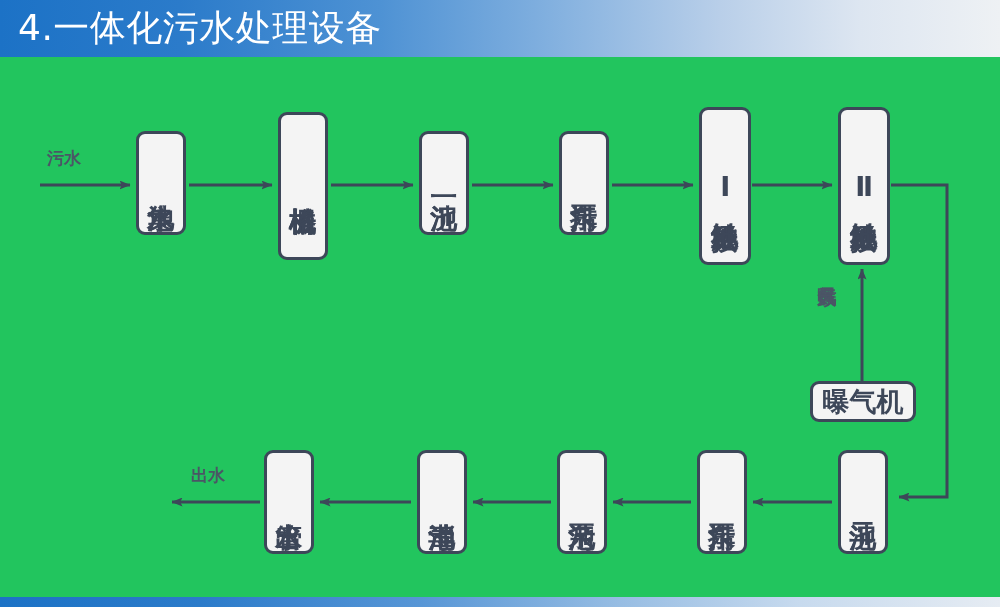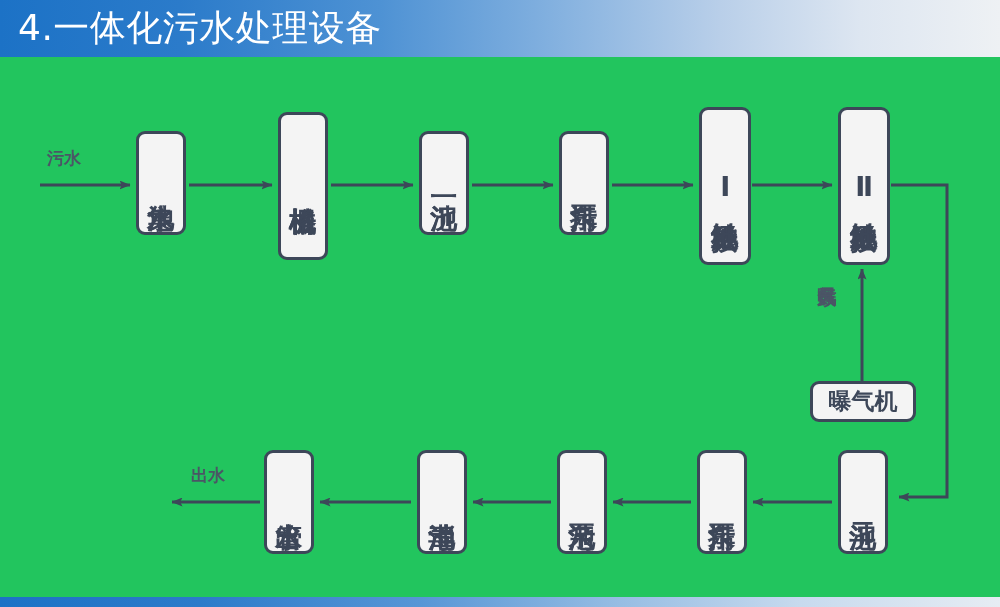--- a/index.html
+++ b/index.html
@@ -84,21 +84,21 @@
   .node .label-v {
     writing-mode: vertical-rl;
     text-orientation: upright;
     font-size: 27px;
     line-height: 1.02;
     letter-spacing: 0px;
     font-weight: 700;
     white-space: nowrap;
   }
   .node .label-h {
-    font-size: 23px;
+    font-size: 27px;
     line-height: 1;
     font-weight: 700;
     white-space: nowrap;
   }
 
   
   .edge-label {
     position: absolute;
     color: #4b5566;
     font-size: 17px;

